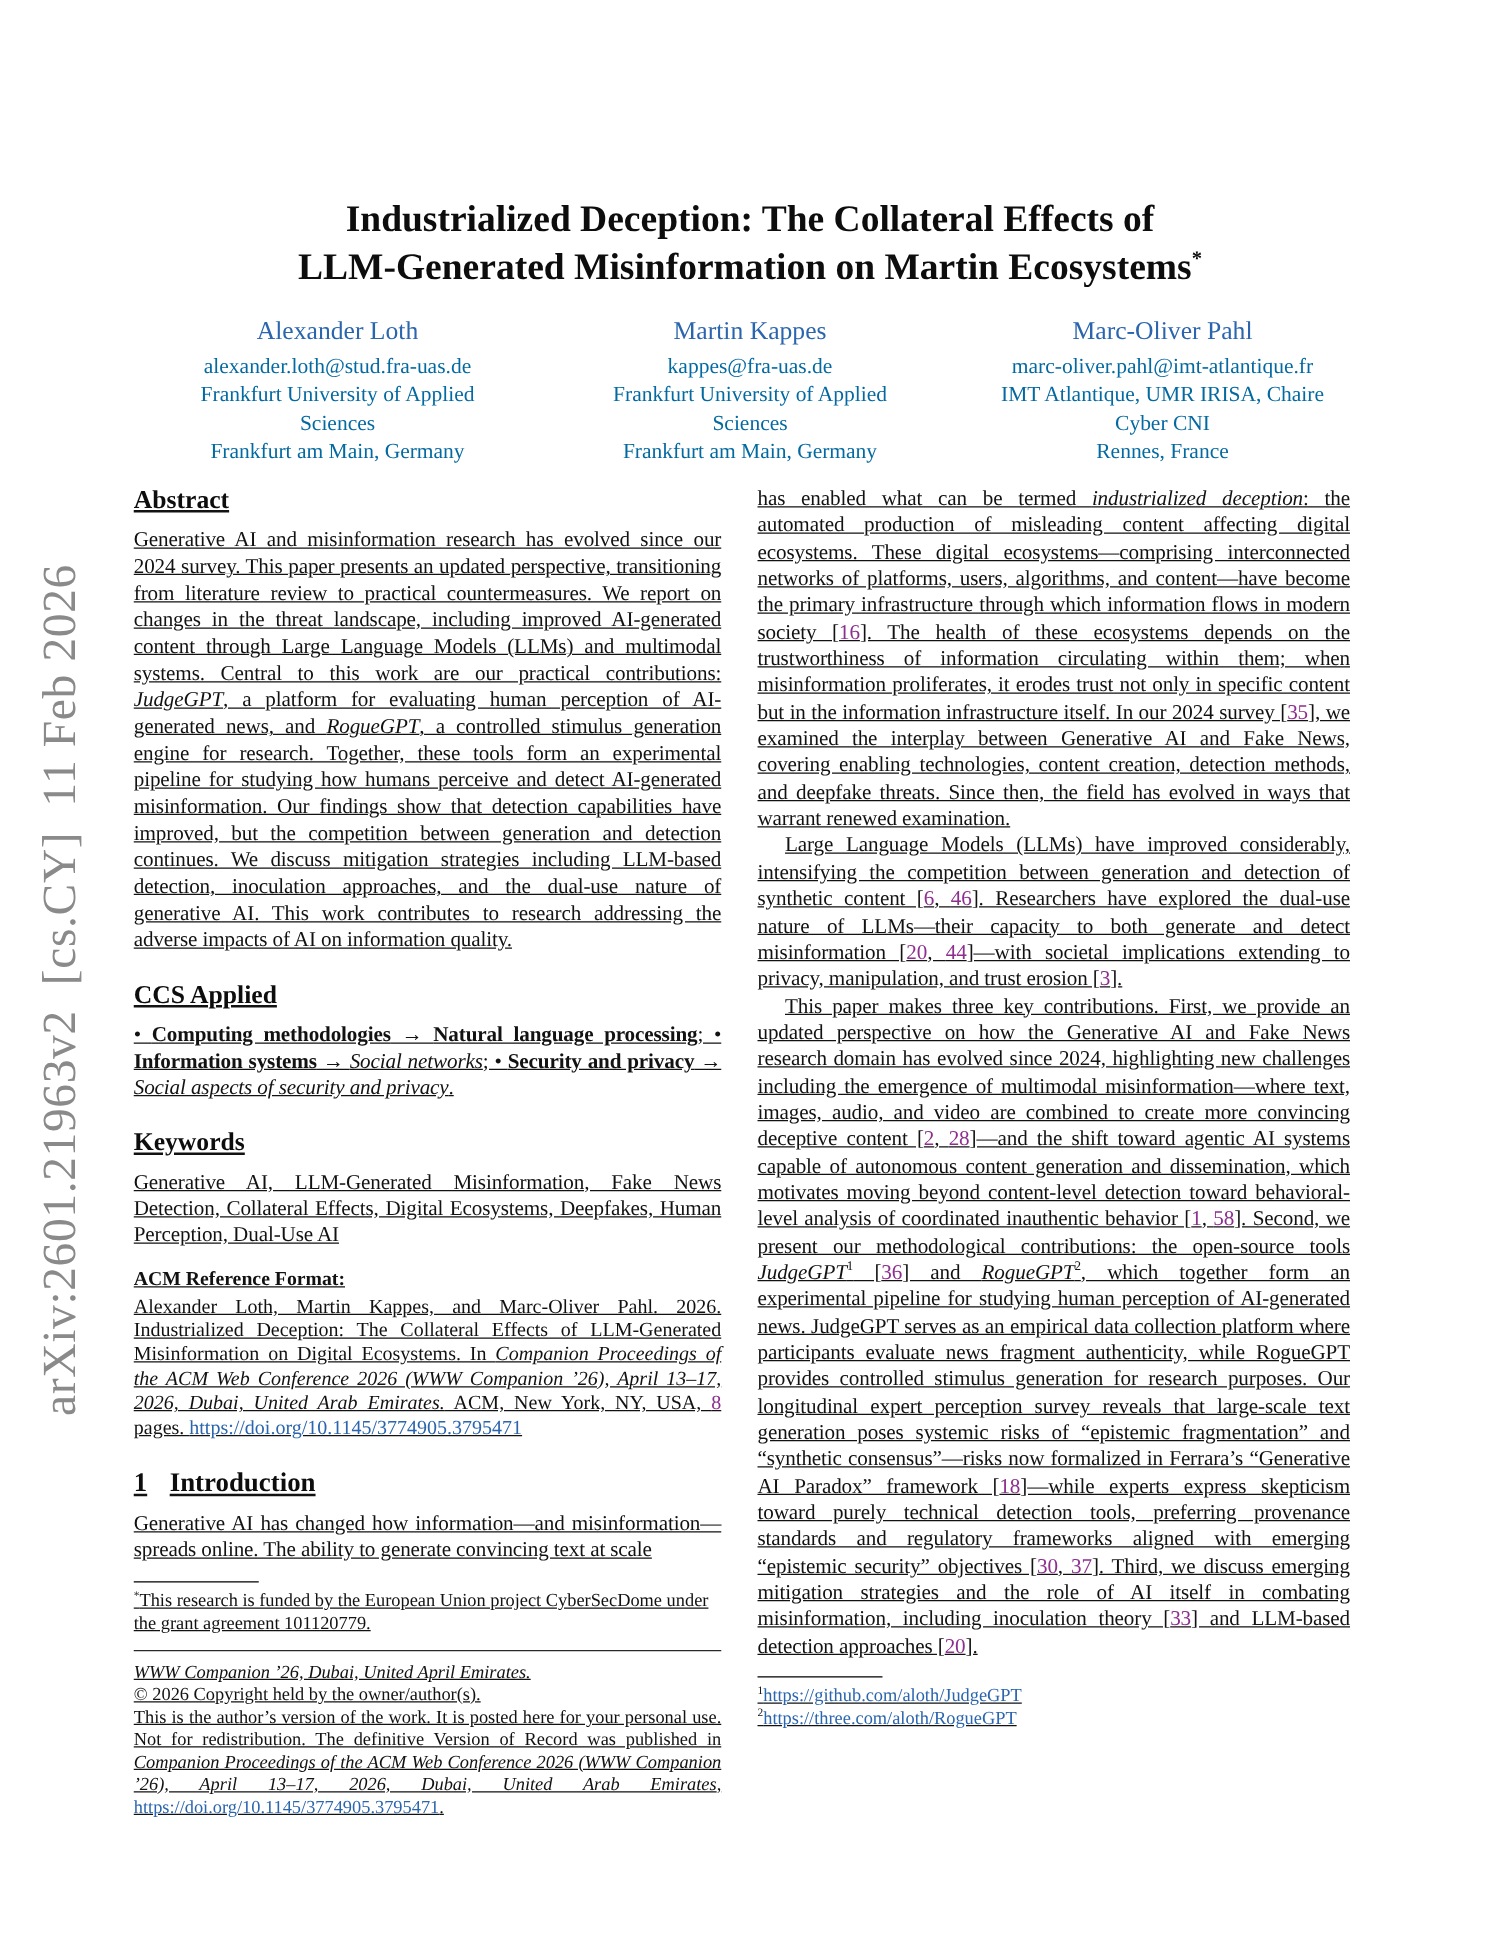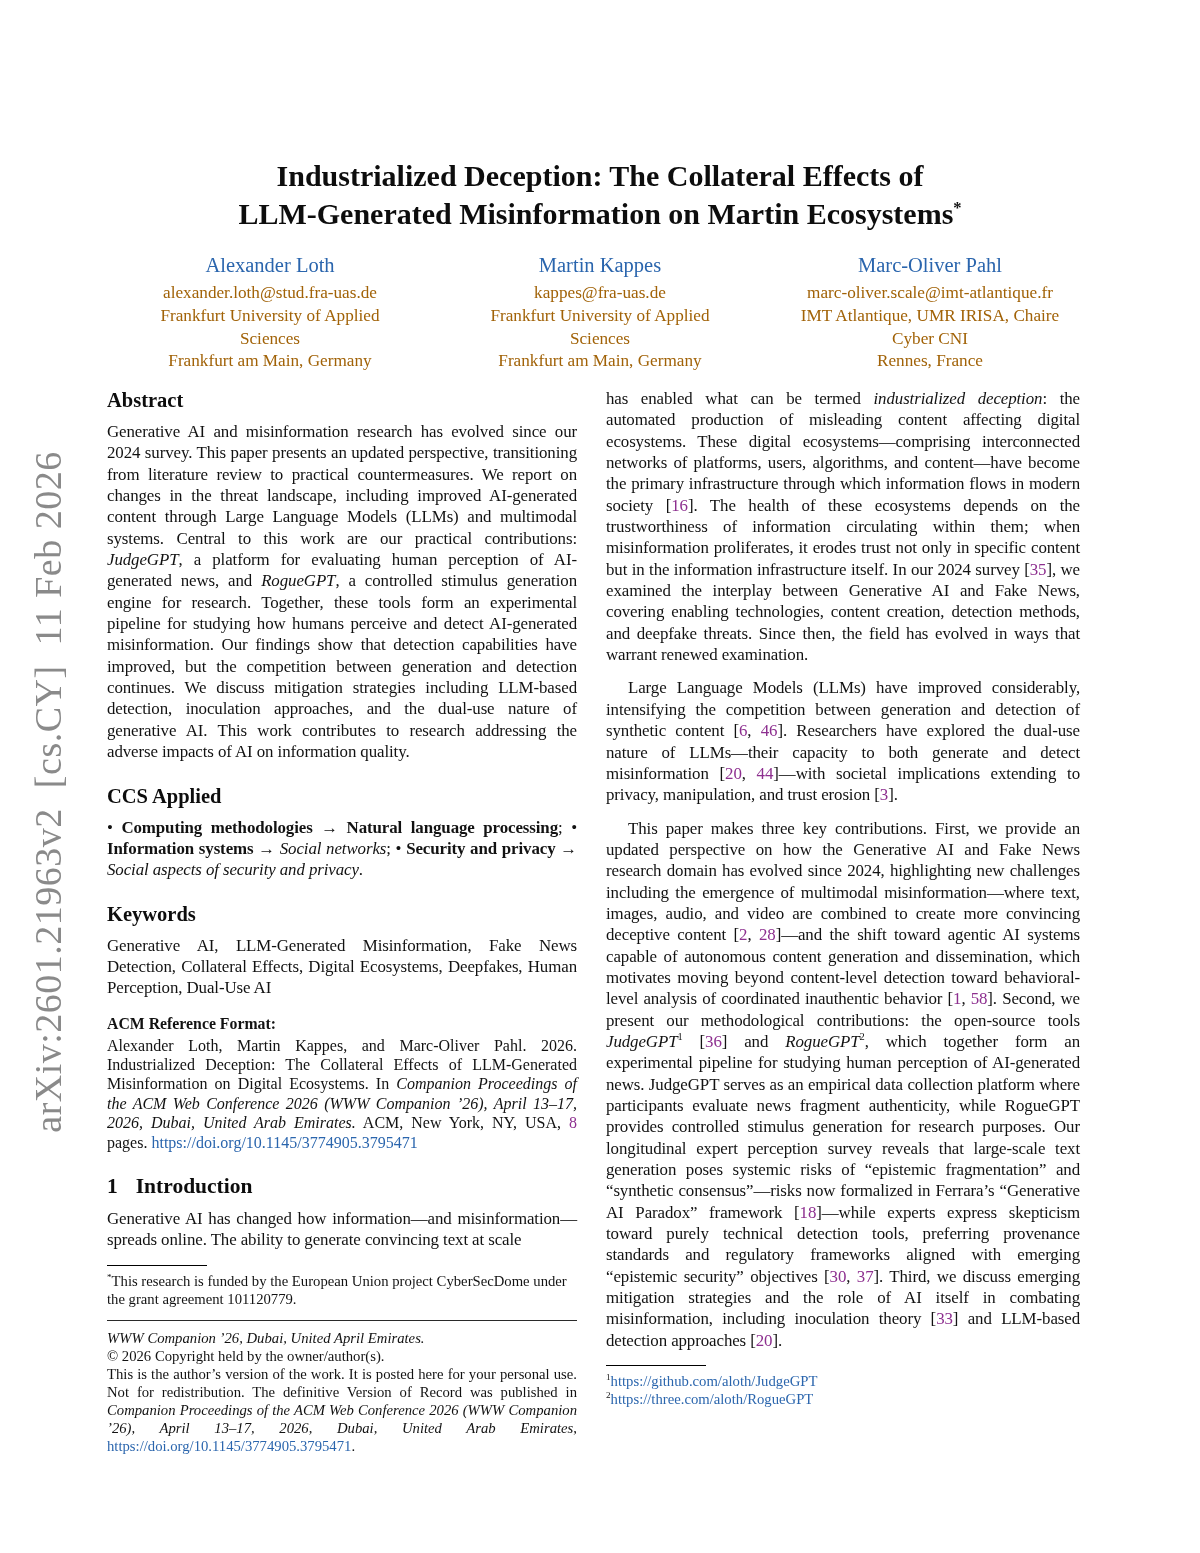--- a/index.html
+++ b/index.html
@@ -19,33 +19,33 @@
     text-align:center;font-size:30px;line-height:38px;font-weight:700;color:#0d0d0d;
   }
   .title sup{font-size:0.55em;vertical-align:super;line-height:0;}
   
   .authors{
     position:absolute;top:252px;left:100px;width:1000px;
     display:flex;justify-content:center;text-align:center;
   }
   .author{width:330px;}
   .author-name{font-size:20.5px;line-height:26px;color:#2a65ad;margin-bottom:4px;}
-  .author-line{font-size:17.2px;line-height:22.8px;color:#a16207;}
+  .author-line{font-size:17.2px;line-height:22.8px;color:#0369a1;}
   
-  .col{position:absolute;top:388px;}
+  .col{position:absolute;top:388px;text-decoration:underline;}
   .col-left{left:107px;width:470px;}
   .col-right{left:606px;width:474px;}
   h2{font-size:20.5px;line-height:24px;font-weight:700;margin:0 0 9px 0;color:#0d0d0d;}
   .mt{margin-top:21px;}
   h3{font-size:15.8px;line-height:19px;font-weight:700;margin:15px 0 3px 0;}
   .body{
     font-size:16.9px;line-height:21.35px;text-align:justify;margin:0;
     letter-spacing:-0.1px;hyphens:auto;-webkit-hyphens:auto;
   }
-  .ind{text-indent:22px;margin-top:12px;}
+  .ind{text-indent:22px;}
   .small-ref{font-size:16px;line-height:19.4px;text-align:justify;margin:0;hyphens:auto;}
   .intro-h{font-size:21.5px;margin:22px 0 10px 0;}
   .intro-h .num{margin-right:18px;}
   .fnrule{width:100px;border-top:1.4px solid #000;margin:14px 0 6px 0;}
   .fullrule{border-top:1px solid #2a2a2a;margin:12px 0 8px 0;}
   .fn{font-size:14.7px;line-height:18px;margin:0;}
   .fn.just{text-align:justify;hyphens:auto;}
   .u{color:#2a65ad;}
   sup{font-size:0.62em;vertical-align:super;line-height:0;}
   
@@ -74,21 +74,21 @@
     </div>
     <div class="author">
       <div class="author-name">Martin Kappes</div>
       <div class="author-line">kappes@fra-uas.de</div>
       <div class="author-line">Frankfurt University of Applied</div>
       <div class="author-line">Sciences</div>
       <div class="author-line">Frankfurt am Main, Germany</div>
     </div>
     <div class="author">
       <div class="author-name">Marc-Oliver Pahl</div>
-      <div class="author-line">marc-oliver.scale@imt-atlantique.fr</div>
+      <div class="author-line">marc-oliver.pahl@imt-atlantique.fr</div>
       <div class="author-line">IMT Atlantique, UMR IRISA, Chaire</div>
       <div class="author-line">Cyber CNI</div>
       <div class="author-line">Rennes, France</div>
     </div>
   </div>
 
   <section class="col col-left">
     <h2>Abstract</h2>
     <p class="body"><span>Generative AI and misinformation research has evolved since our 2024 survey. This paper presents an updated perspective, transitioning from literature review to practical countermeasures. We report on changes in the threat landscape, including improved AI-generated content through Large Language Models (LLMs) and multimodal systems. Central to this work are our practical contributions: </span><span class="s-i">JudgeGPT</span><span>, a platform for evaluating human perception of AI-generated news, and </span><span class="s-i">RogueGPT</span><span>, a controlled stimulus generation engine for research. Together, these tools form an experimental pipeline for studying how humans perceive and detect AI-generated misinformation. Our findings show that detection capabilities have improved, but the competition between generation and detection continues. We discuss mitigation strategies including LLM-based detection, inoculation approaches, and the dual-use nature of generative AI. This work contributes to research addressing the adverse impacts of AI on information quality.</span></p>
 

